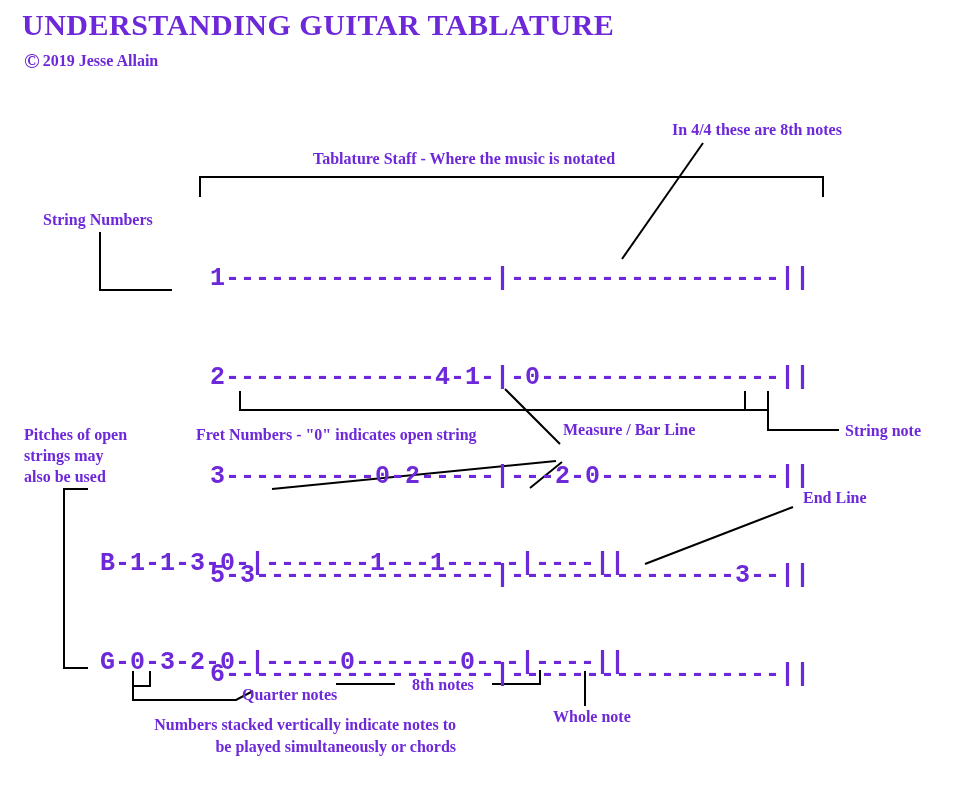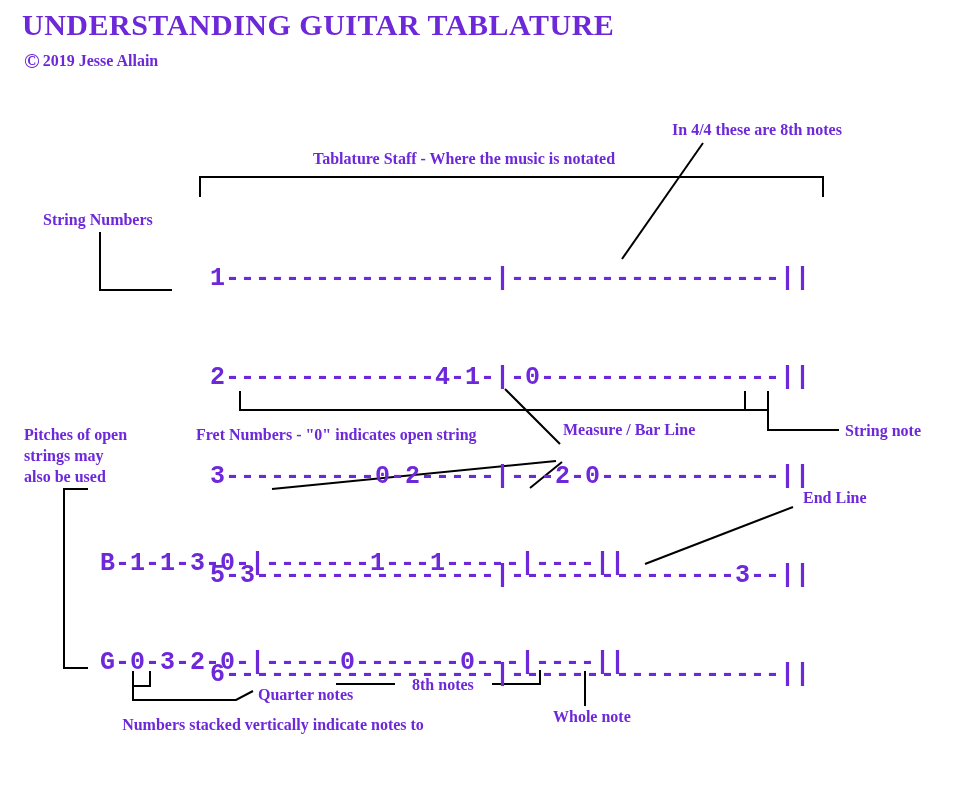--- a/index.html
+++ b/index.html
@@ -63,27 +63,27 @@
   .lbl-measure     { left: 563px; top: 421px; text-align: center; }
   .lbl-quarternote { left: 845px; top: 422px; }
   .lbl-endline     { left: 765px; top: 489px; margin-left: 38px; }
   .pitches {
     left: 24px; top: 424px;
     width: 132px;
     text-align: left;
     line-height: 21px;
     white-space: normal;
   }
-  .lbl-quarternotes { left: 258px; top: 686px; }
+  .lbl-quarternotes { left: 242px; top: 686px; }
   .lbl-eighthnotes  { left: 412px; top: 676px; }
   .lbl-wholenote    { left: 553px; top: 708px; }
   .chords-note {
     left: 90px; top: 714px;
     width: 366px;
-    text-align: center;
+    text-align: right;
     line-height: 22px;
     white-space: normal;
   }
   .staff {
     position: absolute;
     font-family: "Liberation Mono", "DejaVu Sans Mono", monospace;
     font-weight: bold;
     font-size: 25px;
     line-height: 33px;
     white-space: pre;
@@ -150,15 +150,16 @@
     
     
   </div>
 
   <div class="lbl lbl-quarternotes">Quarter notes</div>
   <div class="lbl lbl-eighthnotes">8th notes</div>
   <div class="lbl lbl-wholenote">Whole note</div>
 
   <div class="lbl chords-note">
     <div>Numbers stacked vertically indicate notes to</div>
+    <div>be played simultaneously or chords</div>
   </div>
 
 </div>
 
 </body></html>

